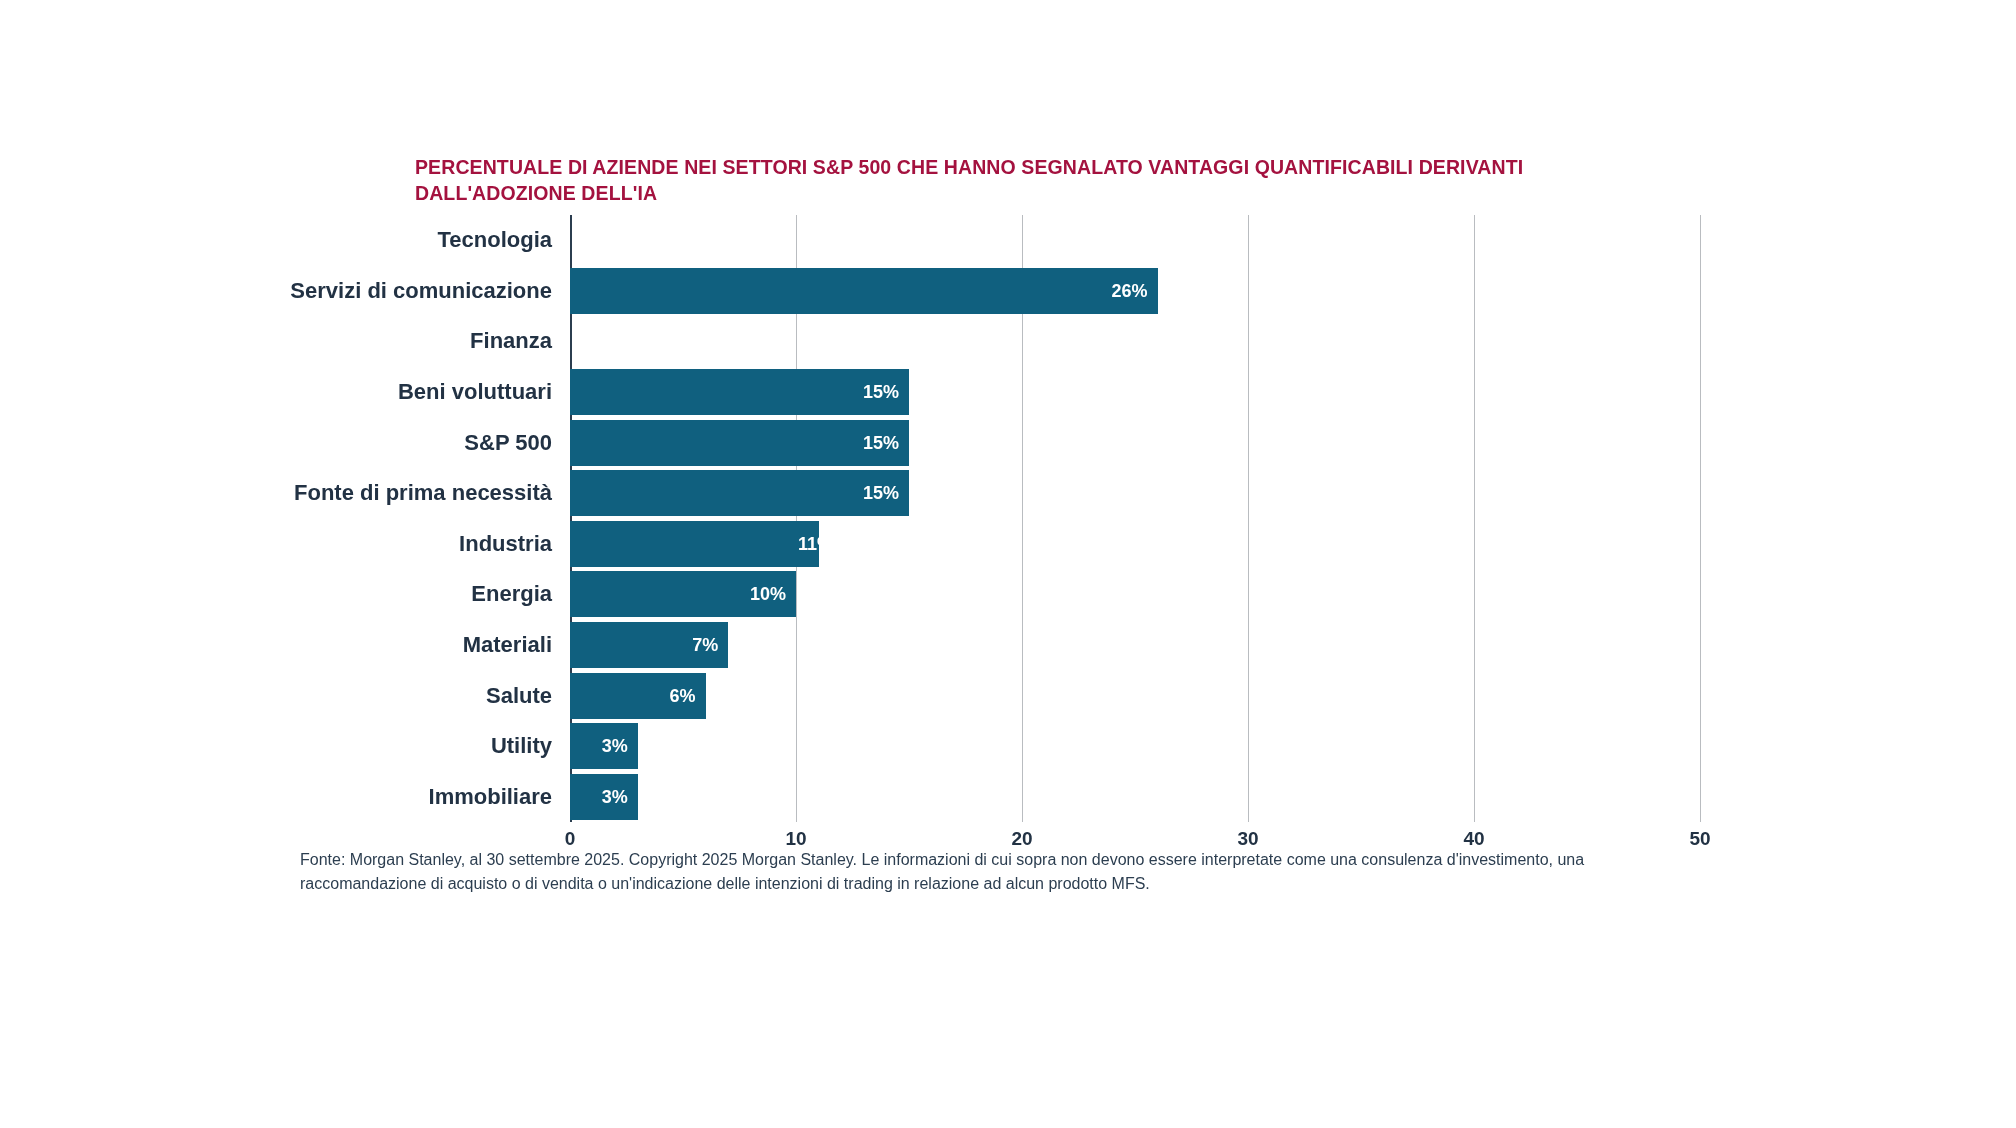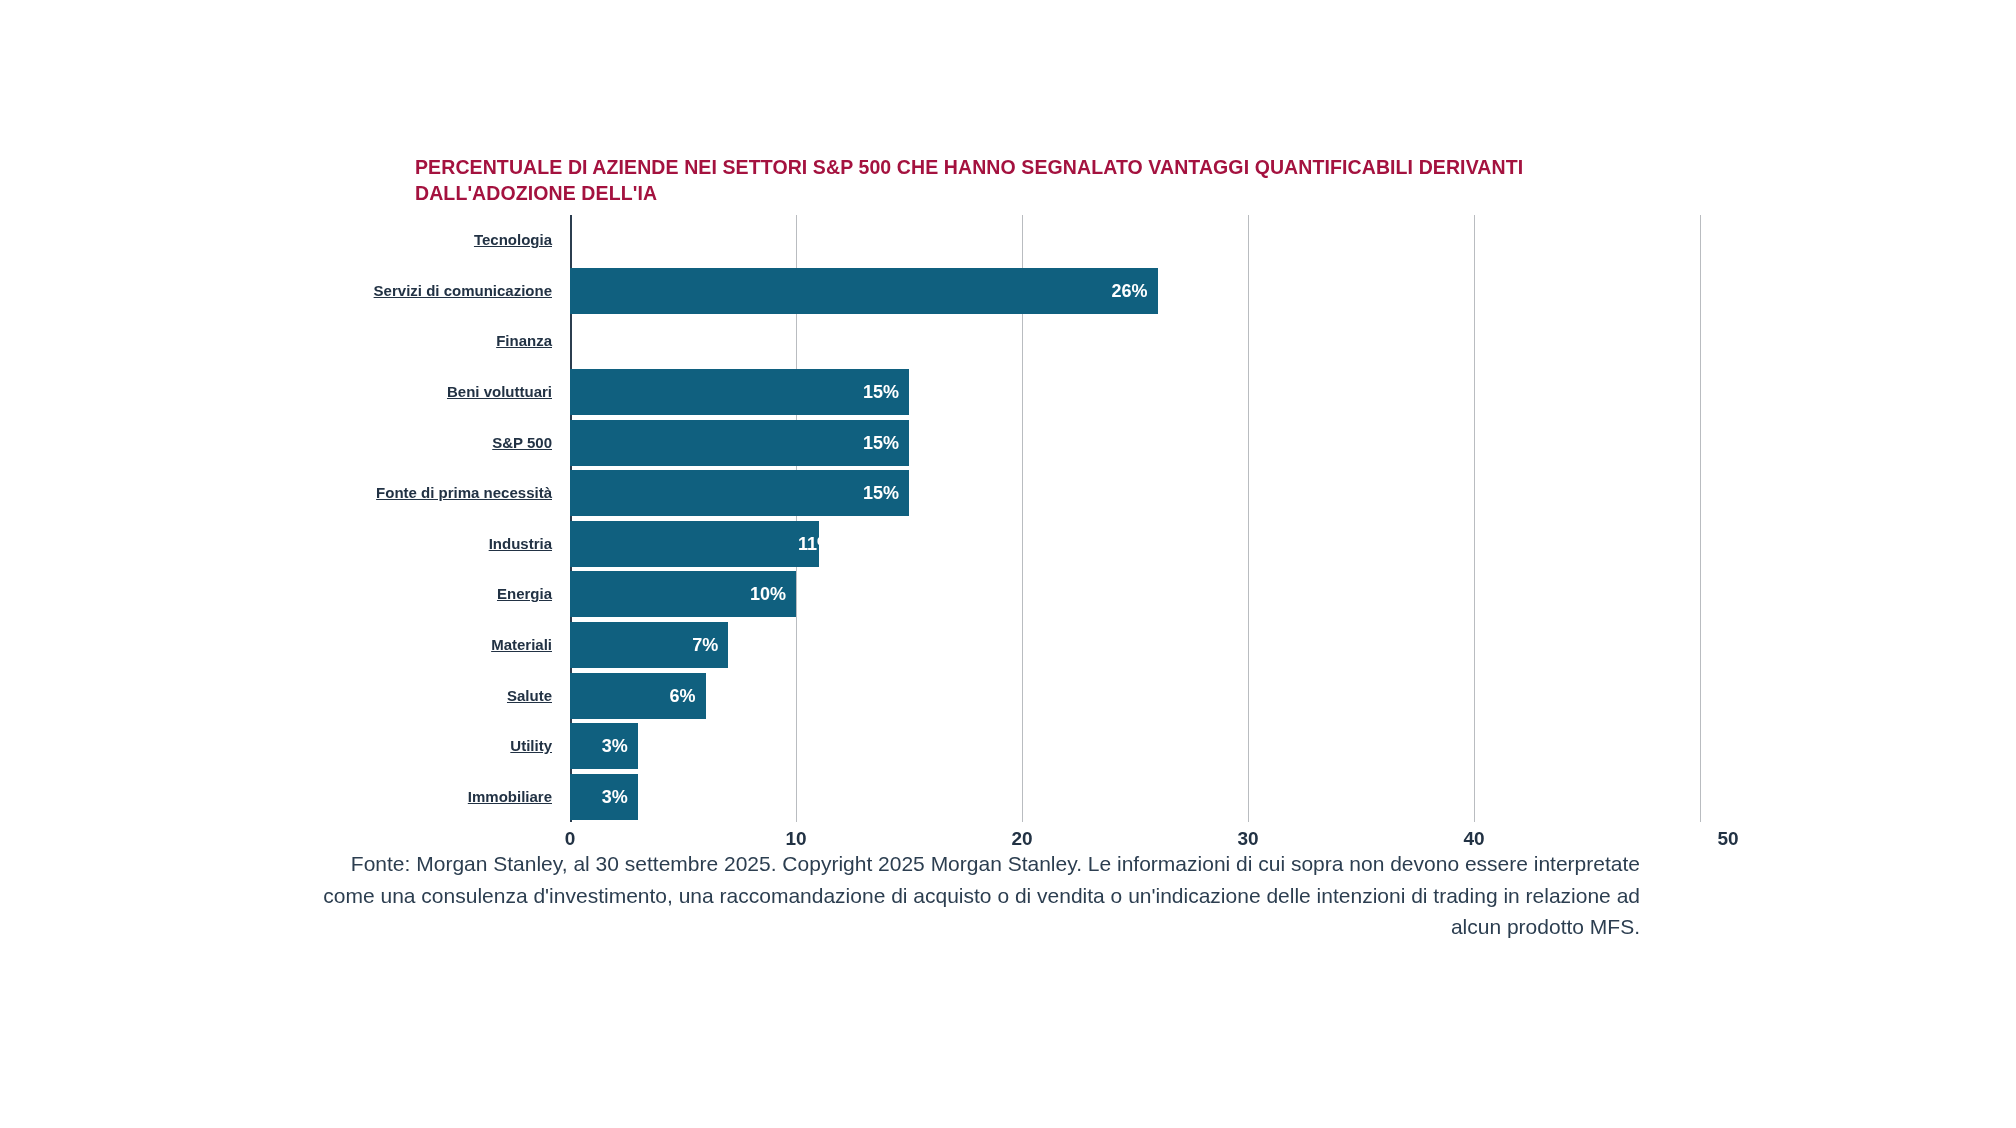--- a/index.html
+++ b/index.html
@@ -83,24 +83,23 @@
     font-weight: bold;
     white-space: nowrap;
   }
 
   .cat-label {
     position: absolute;
     right: 0;
     height: 46px;
     line-height: 46px;
     color: #223244;
-    font-size: 15px;
+    font-size: 22px;
     font-weight: bold;
     white-space: nowrap;
-    text-decoration: underline;
   }
   #cat-labels {
     position: absolute;
     left: 270px;
     top: 215px;
     width: 282px;
     height: 607px;
   }
 
   #xaxis-labels {
@@ -119,23 +118,22 @@
     font-weight: bold;
   }
 
   
   #footnote {
     position: absolute;
     left: 300px;
     top: 848px;
     width: 1340px;
     color: #2c3e50;
-    font-size: 21px;
+    font-size: 16px;
     line-height: 1.5;
-    text-align: right;
   }
 </style>
 </head>
 <body>
 
 <div id="figure">
 
   <div id="chart-title">PERCENTUALE DI AZIENDE NEI SETTORI S&amp;P 500 CHE HANNO SEGNALATO VANTAGGI QUANTIFICABILI DERIVANTI DALL'ADOZIONE DELL'IA</div>
 
   <div id="cat-labels">
@@ -201,18 +199,18 @@
         <div class="bar-label" style="left: 57.8px; transform: translateX(-100%);">3%</div>
       </div>
     </div>
 
   <div id="xaxis-labels">
       <div class="xtick" style="left: 0px;">0</div>
       <div class="xtick" style="left: 226px;">10</div>
       <div class="xtick" style="left: 452px;">20</div>
       <div class="xtick" style="left: 678px;">30</div>
       <div class="xtick" style="left: 904px; text-align: right;">40</div>
-      <div class="xtick" style="left: 1130px; margin-left: 28px;">50</div>
+      <div class="xtick" style="left: 1130px;">50</div>
     </div>
 
   <div id="footnote">Fonte: Morgan Stanley, al 30 settembre 2025. Copyright 2025 Morgan Stanley. Le informazioni di cui sopra non devono essere interpretate come una consulenza d'investimento, una raccomandazione di acquisto o di vendita o un'indicazione delle intenzioni di trading in relazione ad alcun prodotto MFS.</div>
 
 </div>
 
 </body></html>

